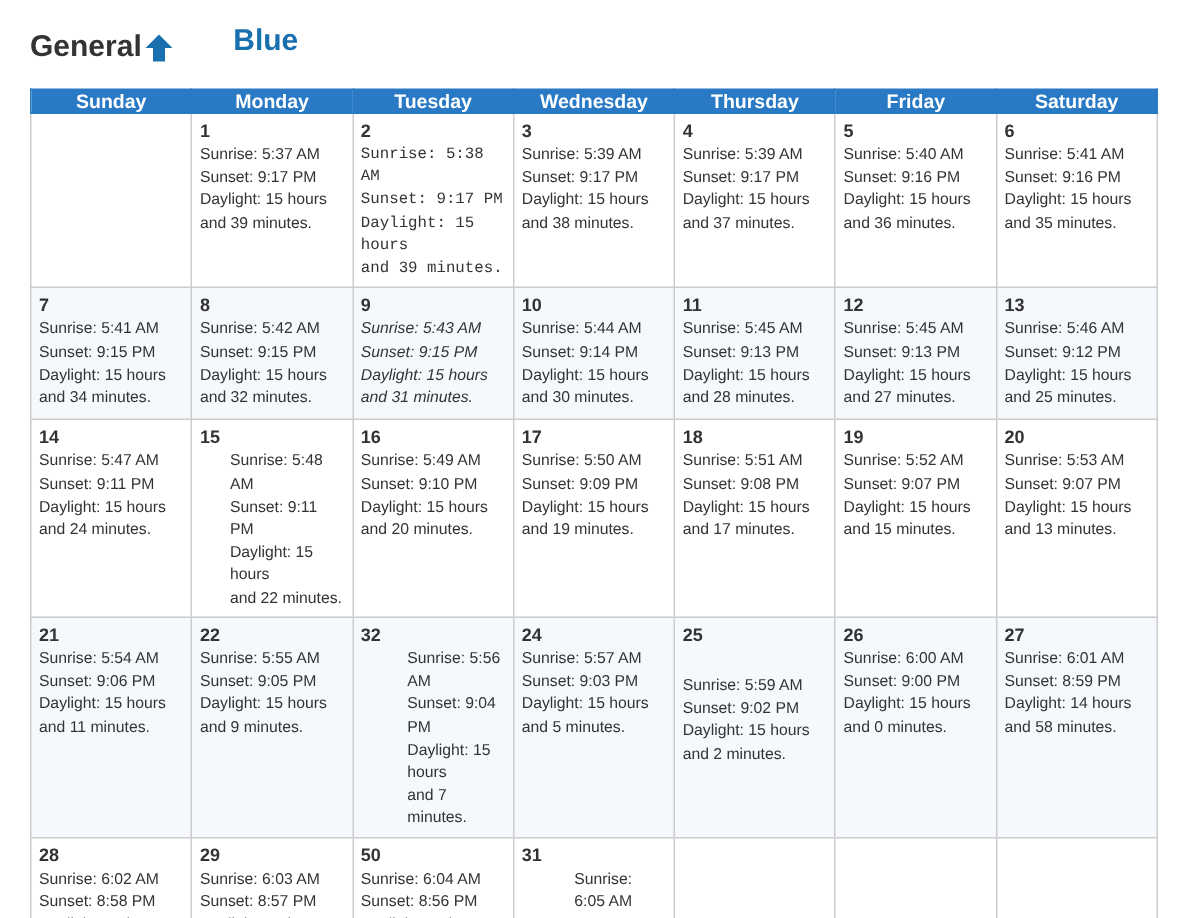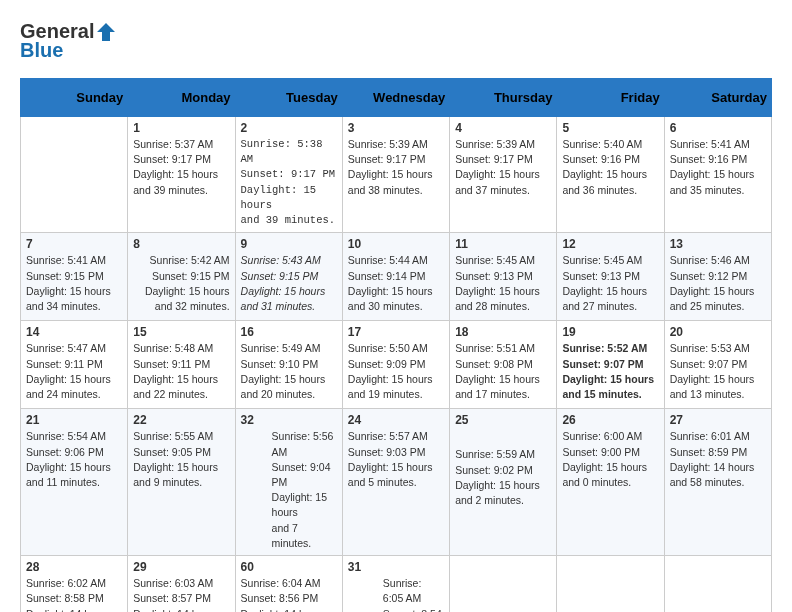--- a/index.html
+++ b/index.html
@@ -11,46 +11,47 @@
       padding: 20px;
     }
     .header {
       display: flex;
       justify-content: space-between;
       align-items: flex-start;
       margin-bottom: 16px;
     }
     .logo {
       display: flex;
-      flex-direction: column;
+      flex-direction: row;
       align-items: flex-start;
+      gap: 39px;
     }
     .title-block {
       text-align: right;
     }
     .month-title {
       font-size: 42px;
       color: #555;
       font-weight: 300;
     }
     .location {
       font-size: 16px;
       color: #555;
     }
     table {
       width: 100%;
       border-collapse: collapse;
       table-layout: fixed;
     }
     th {
       background-color: #2979c4;
-      color: #000000;
-      padding: 11px 4px;
+      color: #ffffff;
+      padding: 0 4px;
       font-size: 13px;
-      text-align: right;
+      text-align: center;
       border: 1px solid #2979c4;
     }
     td {
       border: 1px solid #ccc;
       vertical-align: top;
       padding: 4px 5px;
       font-size: 10.5px;
       color: #333;
       height: 88px;
     }
@@ -154,21 +155,21 @@
       <tr>
         <td>
           <span class="day-number">7</span>
           <div class="cell-info" style="white-space: pre-line;">Sunrise: 5:41 AM
 Sunset: 9:15 PM
 Daylight: 15 hours
 and 34 minutes.</div>
         </td>
         <td>
           <span class="day-number">8</span>
-          <div class="cell-info" style="white-space: pre-line; text-align: right;">Sunrise: 5:42 AM
+          <div class="cell-info" style="white-space: pre-line;">Sunrise: 5:42 AM
 Sunset: 9:15 PM
 Daylight: 15 hours
 and 32 minutes.</div>
         </td>
         <td>
           <span class="day-number">9</span>
           <div class="cell-info" style="white-space: pre-line; font-style: italic;">Sunrise: 5:43 AM
 Sunset: 9:15 PM
 Daylight: 15 hours
 and 31 minutes.</div>
@@ -205,21 +206,21 @@
       <tr>
         <td>
           <span class="day-number">14</span>
           <div class="cell-info" style="white-space: pre-line;">Sunrise: 5:47 AM
 Sunset: 9:11 PM
 Daylight: 15 hours
 and 24 minutes.</div>
         </td>
         <td>
           <span class="day-number">15</span>
-          <div class="cell-info" style="white-space: pre-line;">Sunrise: 5:48 AM
+          <div class="cell-info" style="white-space: pre-line; margin-left: 20px;">Sunrise: 5:48 AM
 Sunset: 9:11 PM
 Daylight: 15 hours
 and 22 minutes.</div>
         </td>
         <td>
           <span class="day-number">16</span>
           <div class="cell-info" style="white-space: pre-line;">Sunrise: 5:49 AM
 Sunset: 9:10 PM
 Daylight: 15 hours
 and 20 minutes.</div>
@@ -233,21 +234,21 @@
         </td>
         <td>
           <span class="day-number">18</span>
           <div class="cell-info" style="white-space: pre-line;">Sunrise: 5:51 AM
 Sunset: 9:08 PM
 Daylight: 15 hours
 and 17 minutes.</div>
         </td>
         <td>
           <span class="day-number">19</span>
-          <div class="cell-info" style="white-space: pre-line; font-weight: bold;">Sunrise: 5:52 AM
+          <div class="cell-info" style="white-space: pre-line;">Sunrise: 5:52 AM
 Sunset: 9:07 PM
 Daylight: 15 hours
 and 15 minutes.</div>
         </td>
         <td>
           <span class="day-number">20</span>
           <div class="cell-info" style="white-space: pre-line;">Sunrise: 5:53 AM
 Sunset: 9:07 PM
 Daylight: 15 hours
 and 13 minutes.</div>
@@ -313,21 +314,21 @@
 and 56 minutes.</div>
         </td>
         <td>
           <span class="day-number">29</span>
           <div class="cell-info" style="white-space: pre-line;">Sunrise: 6:03 AM
 Sunset: 8:57 PM
 Daylight: 14 hours
 and 53 minutes.</div>
         </td>
         <td>
-          <span class="day-number">60</span>
+          <span class="day-number">50</span>
           <div class="cell-info" style="white-space: pre-line;">Sunrise: 6:04 AM
 Sunset: 8:56 PM
 Daylight: 14 hours
 and 51 minutes.</div>
         </td>
         <td>
           <span class="day-number">31</span>
           <div class="cell-info" style="white-space: pre-line; margin-left: 35px;">Sunrise: 6:05 AM
 Sunset: 8:54 PM
 Daylight: 14 hours

